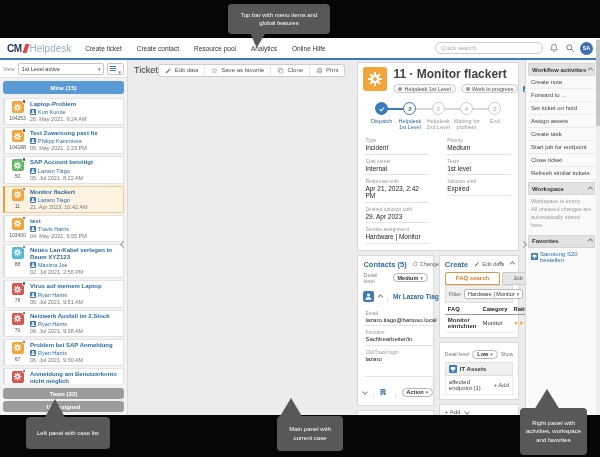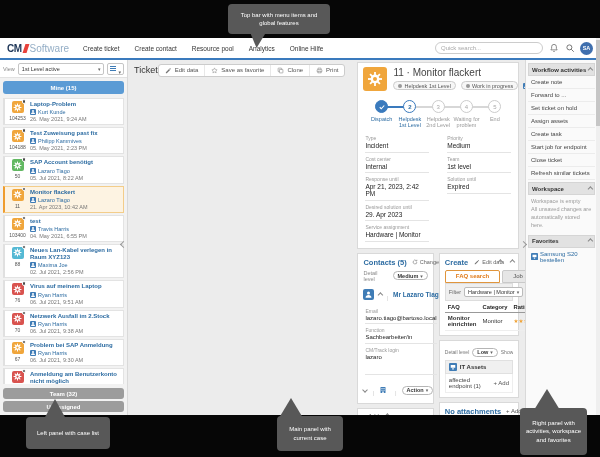--- a/index.html
+++ b/index.html
@@ -67,21 +67,21 @@
   .card-header { display:flex; align-items:center; gap:5px; }
   .card-title { font-size:7.5px; font-weight:bold; color:#2d6ca2; flex:1; white-space:nowrap; }
   .hdr-link { display:flex; align-items:center; gap:2px; font-size:5.5px; color:#666; white-space:nowrap; }
   .hdr-link svg { width:6px; height:6px; }
   .add-link { font-size:6px; color:#555; white-space:nowrap; }
 
   
   .ticket-head { display:flex; gap:6px; align-items:flex-start; }
   .ticket-icon { width:24px; height:24px; border-radius:3px; background:#f0a63c; display:flex; align-items:center; justify-content:center; flex:none; }
   .ticket-icon svg { width:16px; height:16px; }
-  .ticket-heading { font-size:10px; font-weight:normal; color:#444; }
+  .ticket-heading { font-size:12px; font-weight:bold; color:#444; }
   .badge-row { display:flex; align-items:center; gap:5px; margin-top:3px; flex-wrap:nowrap; }
   .pill-badge { display:inline-flex; align-items:center; gap:2px; background:#f7f7f7; border:1px solid #ccc; border-radius:6px; padding:0.5px 4px; font-size:5.5px; color:#555; white-space:nowrap; }
   .dot { width:4px; height:4px; border-radius:50%; background:#999; flex:none; }
   .meta-item { display:flex; align-items:center; gap:2px; font-size:5.5px; color:#555; white-space:nowrap; }
   .cal { width:6px; height:6px; border:1px solid #e8913c; border-top:2.5px solid #e8913c; border-radius:1px; background:#fff; flex:none; }
 
   .steps { display:flex; position:relative; margin:9px 4px 2px; }
   .steps-line { position:absolute; top:6px; left:10%; right:10%; height:2px; background:#d7d7d7; }
   .steps-line-done { position:absolute; top:6px; left:10%; width:20%; height:2px; background:#3a7abd; }
   .step { flex:1; text-align:center; position:relative; z-index:1; }
@@ -167,21 +167,21 @@
 </style>
 </head>
 <body>
 
 <div class="app">
 
   <div class="topbar">
     <div class="logo">
       <span class="logo-cm">CM</span>
       <span class="logo-slash"></span>
-      <span class="logo-prod">Software</span>
+      <span class="logo-prod">Helpdesk</span>
     </div>
     <div class="menu">
 
     <span class="menu-item">Create ticket</span>
         <span class="menu-item">Create contact</span>
         <span class="menu-item">Resource pool</span>
         <span class="menu-item">Analytics</span>
         <span class="menu-item">Online Hilfe</span>
       </div>
     <div class="top-right">
@@ -912,21 +912,20 @@
                 <span>IT Assets</span>
               </div>
               <div class="res-row">
                 <span>affected endpoint (1)</span>
                 <span class="add-link">+ Add</span>
               </div>
             </div>
 
             <div class="card" style="padding-bottom:6px">
               <div class="card-header">
-                <span class="card-title">No attachments</span>
                 <span class="add-link">+ Add</span>
                 <span class="chv down"></span>
               </div>
             </div>
 
           </div>
         </div>
       </div>
     </div>
 

